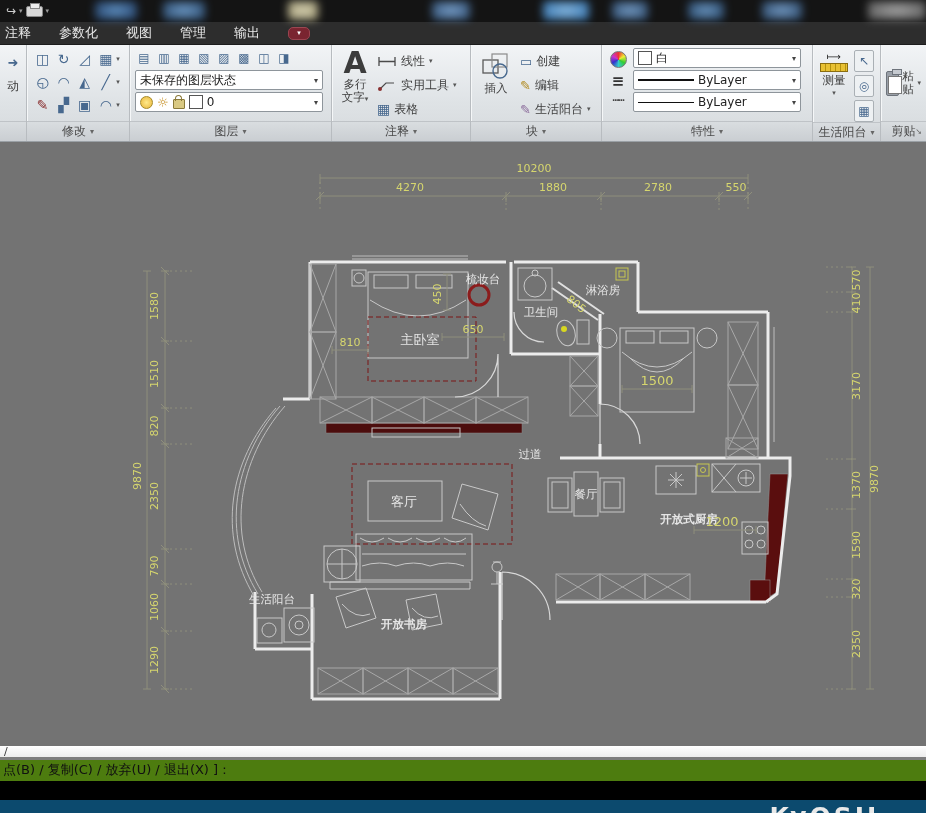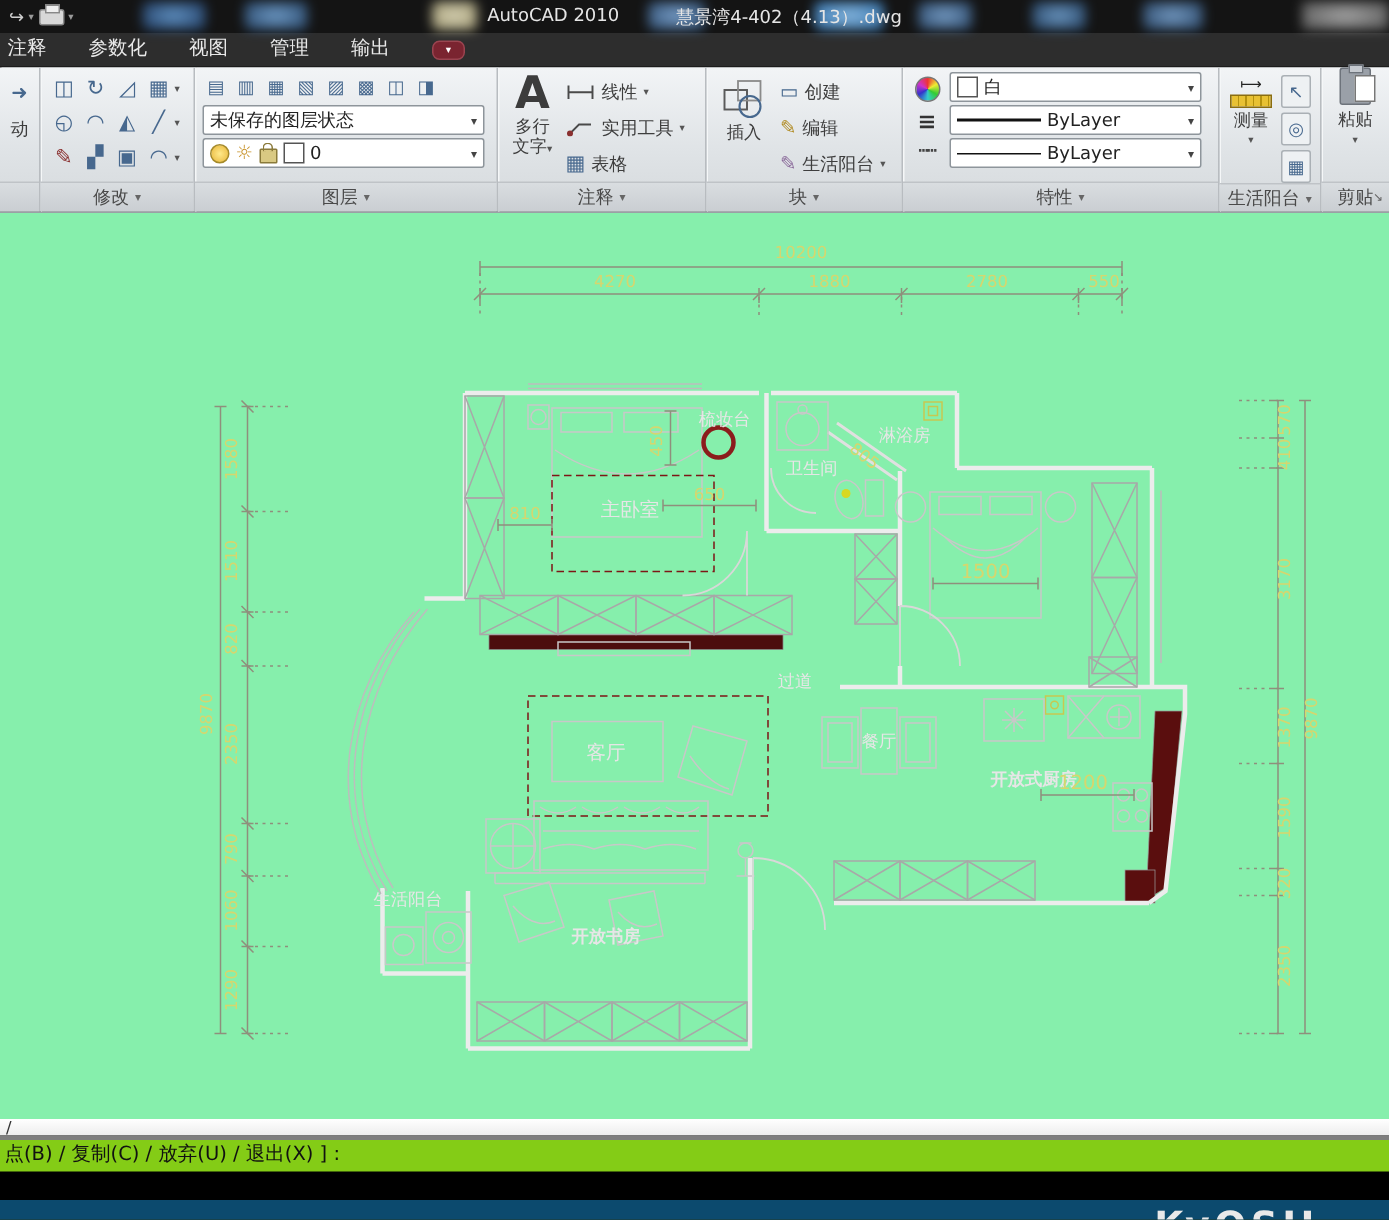--- a/index.html
+++ b/index.html
@@ -42,24 +42,24 @@
   .wheel{width:15px;height:15px;border-radius:50%;background:conic-gradient(#e33,#ee3,#3c3,#3cc,#33c,#c3c,#e33);border:1px solid #777;display:inline-block;}
   .lwt{font-weight:bold;color:#333;font-size:15px;line-height:14px;}
   .ltp{color:#444;font-size:11px;letter-spacing:-1px;}
   .lineblk{display:inline-block;width:56px;height:2px;background:#111;}
   .ruler{width:26px;height:7px;background:repeating-linear-gradient(90deg,#e8c133 0 4px,#b5920e 4px 5px);border:1px solid #8a6d10;}
   .marr{font-size:10px;color:#222;line-height:9px;text-align:center;}
   .clipboard{width:19px;height:23px;background:#9aa0a8;border:1px solid #6d737b;border-radius:2px;position:relative;display:inline-block;}
   .clipboard:before{content:"";position:absolute;left:5px;top:-3px;width:8px;height:4px;background:#c6cad0;border:1px solid #6d737b;}
   .clipboard:after{content:"";position:absolute;right:-4px;top:4px;width:12px;height:16px;background:#fff;border:1px solid #777;}
   
-  .canvas{height:604px;background:#86efac;position:relative;}
+  .canvas{height:604px;background:#737373;position:relative;}
   
   .cmd-echo{height:11px;background:linear-gradient(#ffffff,#ededed);border-bottom:3px solid #7e7e7e;font-size:11px;color:#333;padding-left:4px;line-height:11px;box-sizing:content-box;}
-  .cmd-line{height:21px;background:#84cc16;font-size:13px;color:#111;padding-left:3px;line-height:20px;white-space:nowrap;}
+  .cmd-line{height:21px;background:#4d7c0f;font-size:13px;color:#111;padding-left:3px;line-height:20px;white-space:nowrap;}
   .statusbar{height:32px;background:#0c4a6e;border-bottom:1px solid #b5b5b5;position:relative;box-sizing:border-box;margin-top:19px;}
   .watermark{position:absolute;right:40px;top:2px;font-size:25px;font-weight:bold;letter-spacing:3px;color:#e9e9e9;}
   text{font-family:"DejaVu Sans","Liberation Sans",sans-serif;}
 </style>
 </head>
 <body>
 
 <div class="titlebar">
   <div class="blob" style="left:95px;width:42px;background:radial-gradient(#6fa8e0,#1c3a66);"></div>
   <div class="blob" style="left:163px;width:42px;background:radial-gradient(#7fb2e4,#24466e);"></div>
@@ -69,24 +69,20 @@
   <div class="blob" style="left:612px;width:36px;background:radial-gradient(#88b4e2,#27486f);"></div>
   <div class="blob" style="left:688px;width:36px;background:radial-gradient(#7caede,#1f4066);"></div>
   <div class="blob" style="left:762px;width:40px;background:radial-gradient(#86b2e0,#26466c);"></div>
   <div class="blob" style="left:868px;width:58px;background:radial-gradient(#bdbdbd,#5c5c5c);border-radius:0;"></div>
   <div class="qat">
     <span class="g">↪</span>
     <span class="c">▾</span>
     <span class="printer"></span>
     <span class="c">▾</span>
   </div>
-  <div class="title-text">
-    <span>AutoCAD 2010</span>
-    <span>慧景湾4-402（4.13）.dwg</span>
-  </div>
 </div>
 
 <div class="menubar">
   <span class="mtab">注释</span>
   <span class="mtab">参数化</span>
   <span class="mtab">视图</span>
   <span class="mtab">管理</span>
   <span class="mtab">输出</span>
   <span class="menu-pill">▾</span>
 </div>
@@ -275,21 +271,21 @@
         <span class="rbtn sm" style="border:1px solid #aab0b5;background:#eef1f3;">▦</span>
       </div>
     </div>
     <div class="plabel">
       <span>生活阳台</span>
         <span class="pc">▾</span>
     </div>
   </div>
 
   <div class="panel" style="width:45px;border-right:none;">
-    <div class="pbody" style="flex-direction:column;align-items:center;gap:3px;padding-top:0;">
+    <div class="pbody" style="flex-direction:row;align-items:center;gap:3px;padding-top:0;">
       <span class="clipboard"></span>
       <span class="small-lbl">粘贴</span>
       <span style="font-size:7px;color:#555;">▾</span>
     </div>
     <div class="plabel">
       <span>剪贴</span>
     </div>
   </div>
 </div>
 

